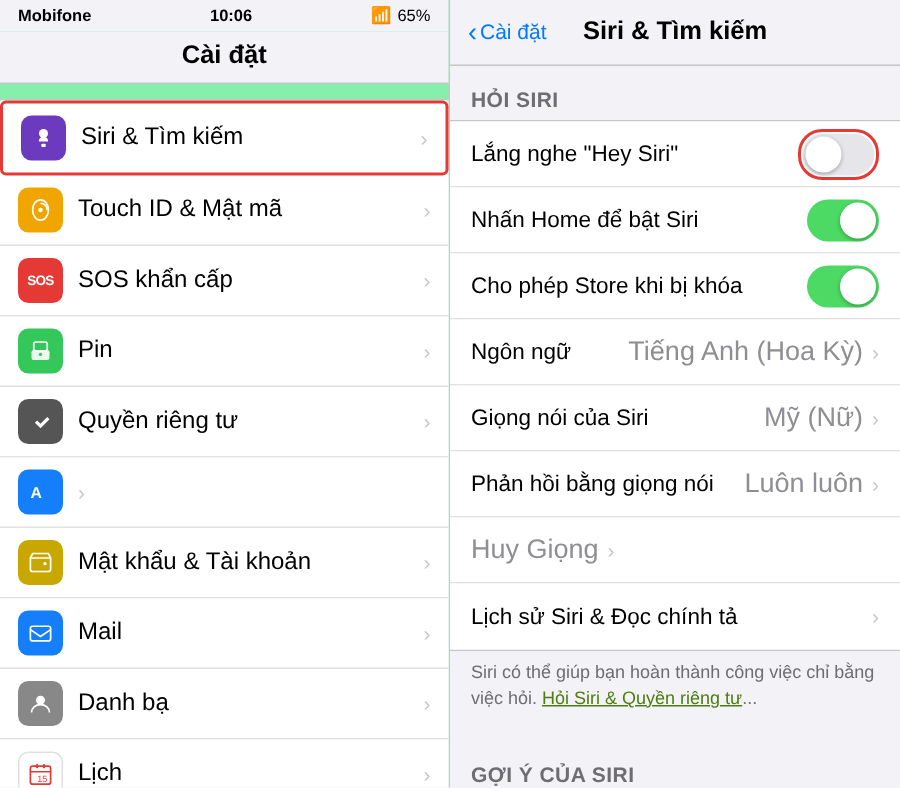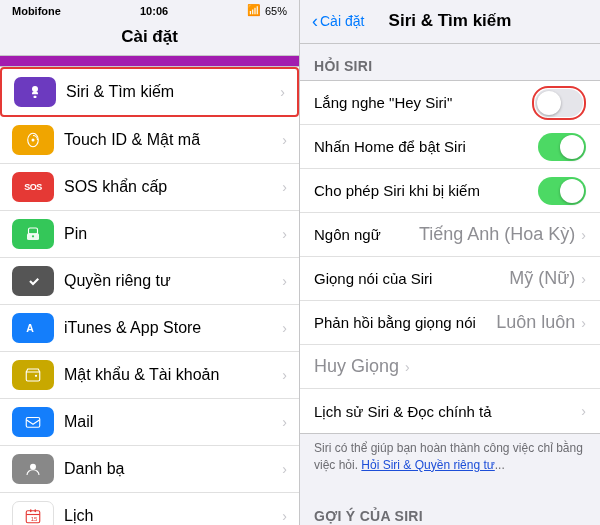--- a/index.html
+++ b/index.html
@@ -9,21 +9,21 @@
       width: 600px;
       height: 525px;
       overflow: hidden;
       background: #f2f2f7;
     }
 
     
     .left-panel {
       width: 300px;
       height: 525px;
-      background: #a21caf;
+      background: #86efac;
       display: flex;
       flex-direction: column;
       border-right: 1px solid #c6c6c8;
     }
 
     .status-bar {
       display: flex;
       justify-content: space-between;
       align-items: center;
       padding: 4px 12px;
@@ -60,21 +60,21 @@
       position: relative;
     }
     .list-item:last-child { border-bottom: none; }
     .list-item.selected {
       border: 2px solid #e53935;
       border-radius: 4px;
       z-index: 2;
     }
 
     .list-icon {
-      width: 42px;
+      width: 30px;
       height: 30px;
       border-radius: 7px;
       display: flex;
       align-items: center;
       justify-content: center;
       margin-right: 10px;
       flex-shrink: 0;
       font-size: 16px;
     }
 
@@ -204,21 +204,21 @@
       border-radius: 16px;
       padding: 1px;
     }
 
     .footnote-text {
       font-size: 12px;
       color: #6d6d72;
       padding: 6px 14px 10px;
       line-height: 1.4;
     }
-    .footnote-text a { color: #1d4ed8; }
+    .footnote-text a { color: #4d7c0f; }
 
     .section-margin { margin-top: 10px; }
   </style>
 </head>
 <body>
 
 <div class="left-panel">
   <div class="status-bar">
     <span class="status-bar-left">Mobifone</span>
     <span class="status-bar-center">10:06</span>
@@ -279,21 +279,20 @@
     </div>
     <span class="list-label">Quyền riêng tư</span>
     <span class="list-chevron">›</span>
   </div>
       <div class="list-item">
     <div class="list-icon" style="background:#147efb;">
       <svg width="18" height="18" viewBox="0 0 24 24" fill="white">
             <text x="3" y="17" font-size="14" fill="white" font-weight="bold">A</text>
           </svg>
     </div>
-    <span class="list-label">iTunes &amp; App Store</span>
     <span class="list-chevron">›</span>
   </div>
       <div class="list-item">
     <div class="list-icon" style="background:#c8a800;">
       <svg width="18" height="18" viewBox="0 0 24 24" fill="white">
             <path d="M3 8h18v10a2 2 0 01-2 2H5a2 2 0 01-2-2V8z" stroke="white" stroke-width="1.5" fill="none"></path>
             <path d="M3 8l2-4h14l2 4" stroke="white" stroke-width="1.5" fill="none"></path>
             <circle cx="16" cy="13" r="1.5" fill="white"></circle>
           </svg>
     </div>
@@ -355,21 +354,21 @@
           </div>
         </div>
         </div>
         <div class="settings-row">
           <span class="settings-row-label">Nhấn Home để bật Siri</span>
           <div class="toggle on">
           <div class="toggle-thumb"></div>
         </div>
         </div>
         <div class="settings-row">
-          <span class="settings-row-label">Cho phép Siri khi bị kiếm</span>
+          <span class="settings-row-label">Cho phép Store khi bị khóa</span>
           <div class="toggle on">
           <div class="toggle-thumb"></div>
         </div>
         </div>
         <div class="settings-row">
           <span class="settings-row-label">Ngôn ngữ</span>
           <span class="settings-row-value">Tiếng Anh (Hoa Kỳ)</span>
         <span class="settings-row-chevron">›</span>
         </div>
         <div class="settings-row">

